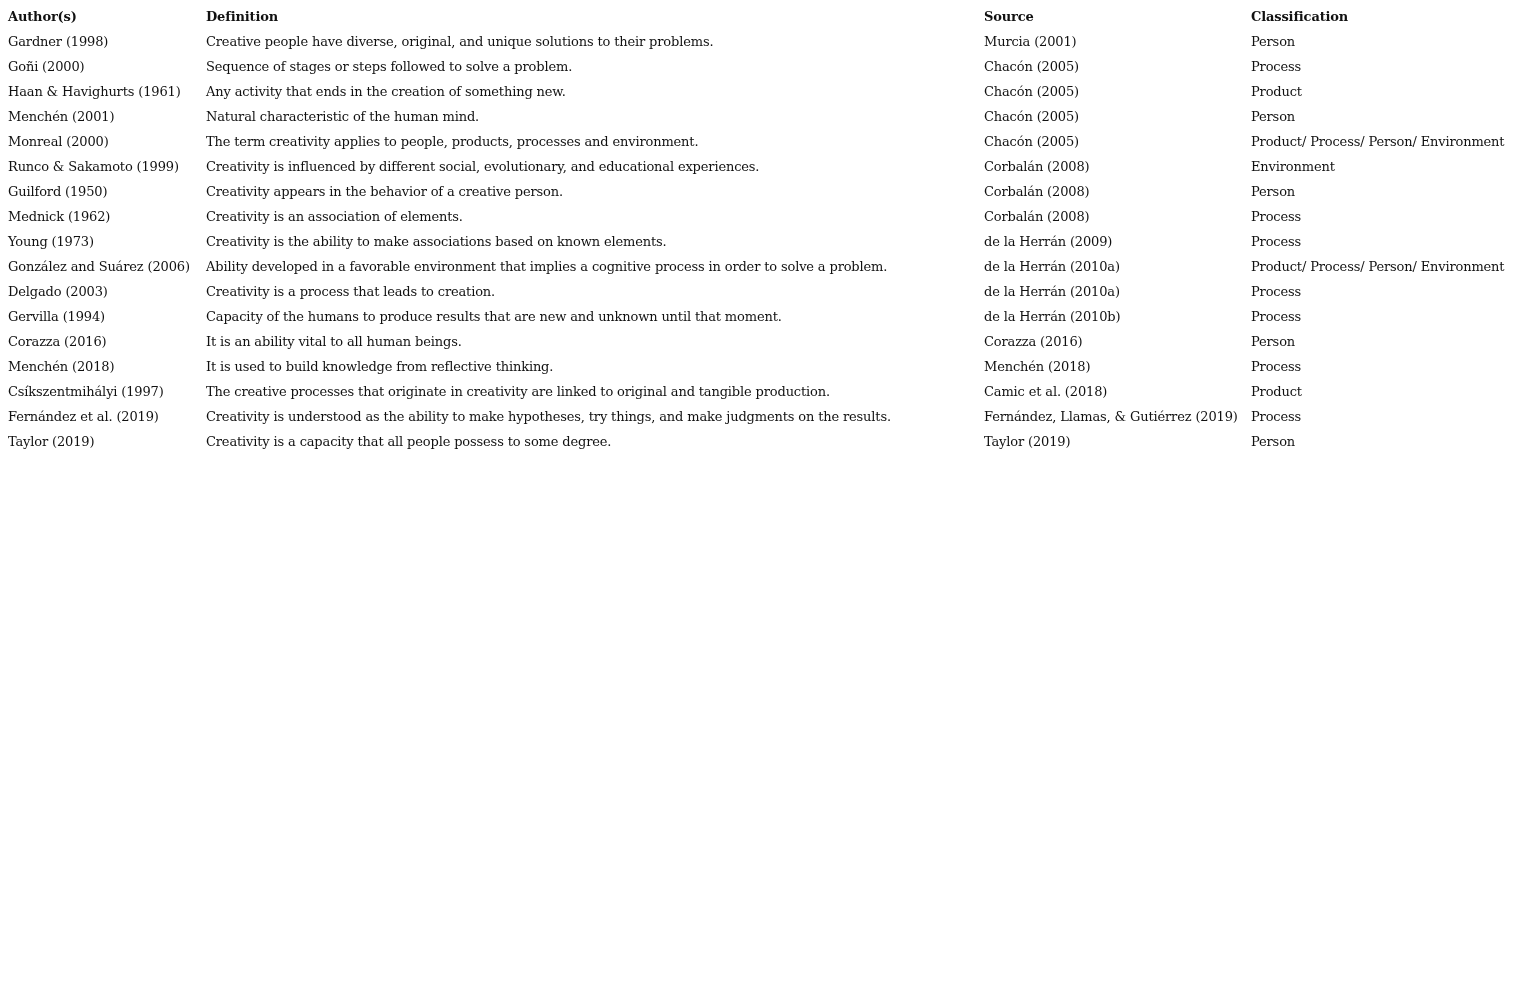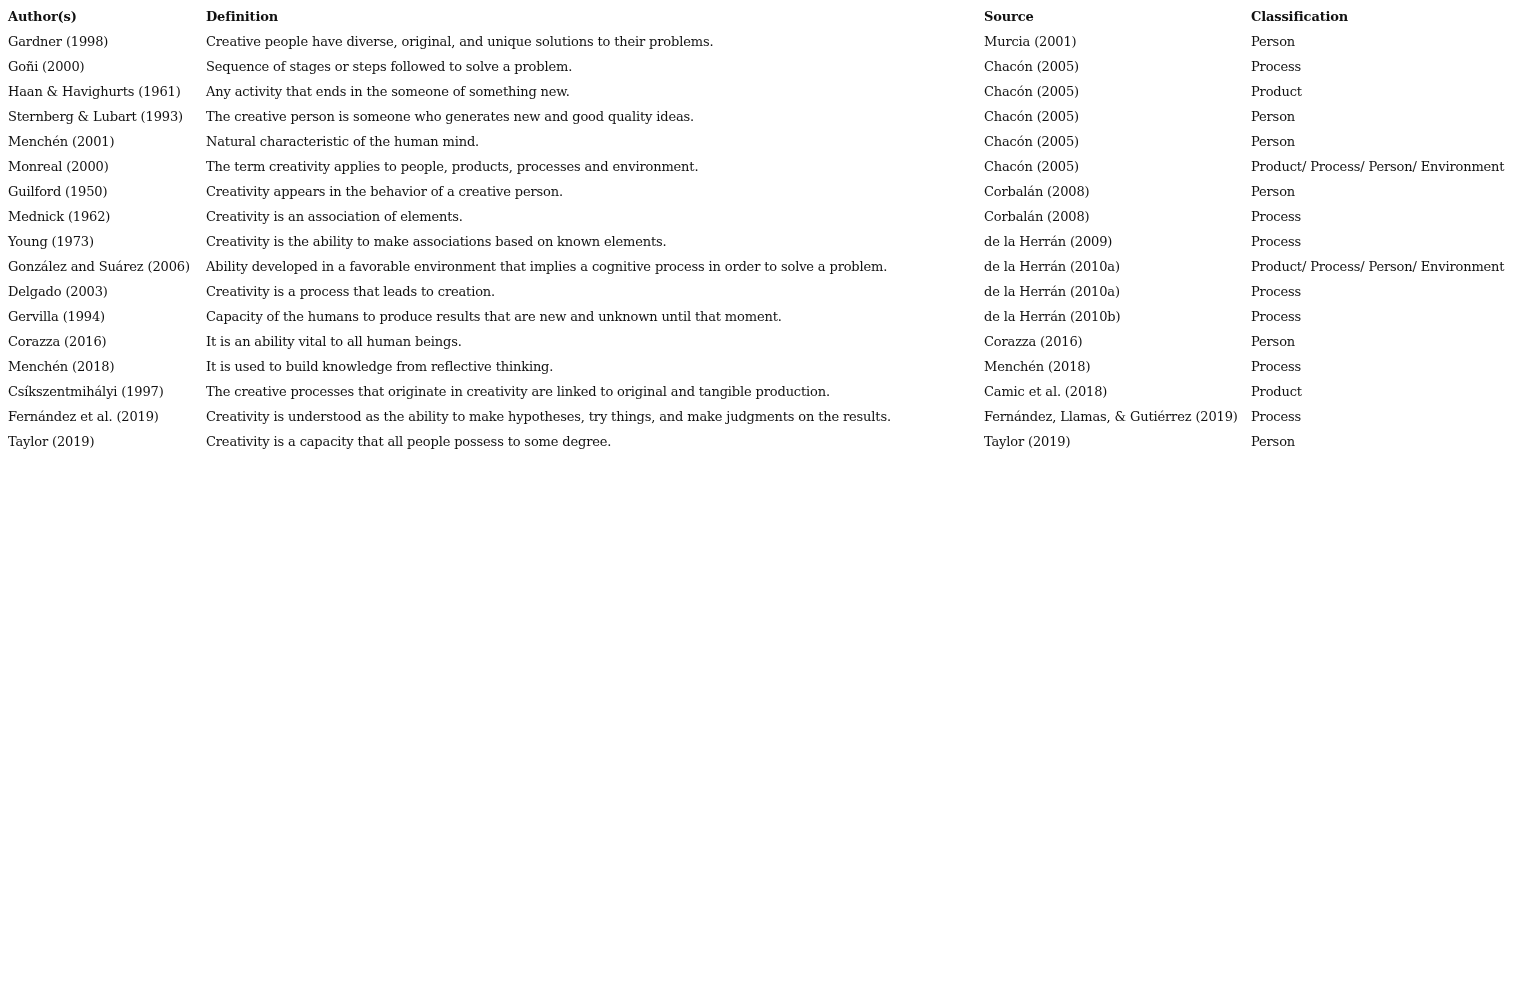--- a/index.html
+++ b/index.html
@@ -67,41 +67,41 @@
         <td>Person</td>
       </tr>
     <tr>
         <td>Goñi (2000)</td>
         <td>Sequence of stages or steps followed to solve a problem.</td>
         <td>Chacón (2005)</td>
         <td>Process</td>
       </tr>
     <tr>
         <td>Haan &amp; Havighurts (1961)</td>
-        <td>Any activity that ends in the someone of something new.</td>
+        <td>Any activity that ends in the creation of something new.</td>
         <td>Chacón (2005)</td>
         <td>Product</td>
-      </tr>
-    <tr>
-        <td>Sternberg &amp; Lubart (1993)</td>
-        <td>The creative person is someone who generates new and good quality ideas.</td>
-        <td>Chacón (2005)</td>
-        <td>Person</td>
       </tr>
     <tr>
         <td>Menchén (2001)</td>
         <td>Natural characteristic of the human mind.</td>
         <td>Chacón (2005)</td>
         <td>Person</td>
       </tr>
     <tr>
         <td>Monreal (2000)</td>
         <td>The term creativity applies to people, products, processes and environment.</td>
         <td>Chacón (2005)</td>
         <td>Product/ Process/ Person/ Environment</td>
+      </tr>
+    <tr>
+        <td>Runco &amp; Sakamoto (1999)</td>
+        <td>Creativity is influenced by different social, evolutionary, and educational experiences.</td>
+        <td>Corbalán (2008)</td>
+        <td>Environment</td>
       </tr>
     <tr>
         <td>Guilford (1950)</td>
         <td>Creativity appears in the behavior of a creative person.</td>
         <td>Corbalán (2008)</td>
         <td>Person</td>
       </tr>
     <tr>
         <td>Mednick (1962)</td>
         <td>Creativity is an association of elements.</td>

